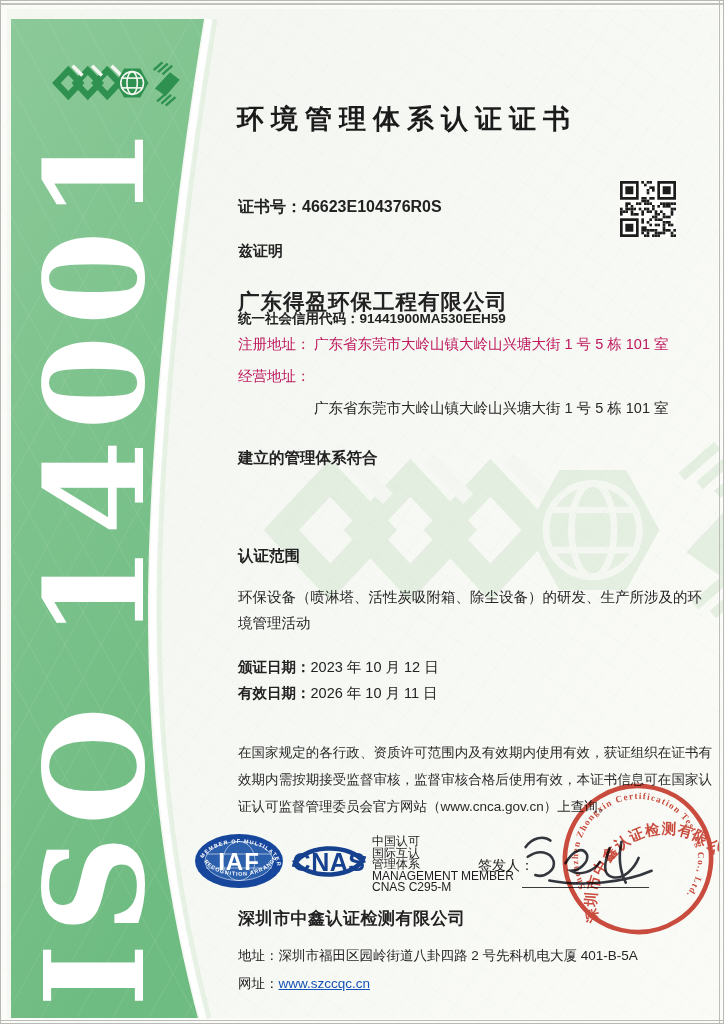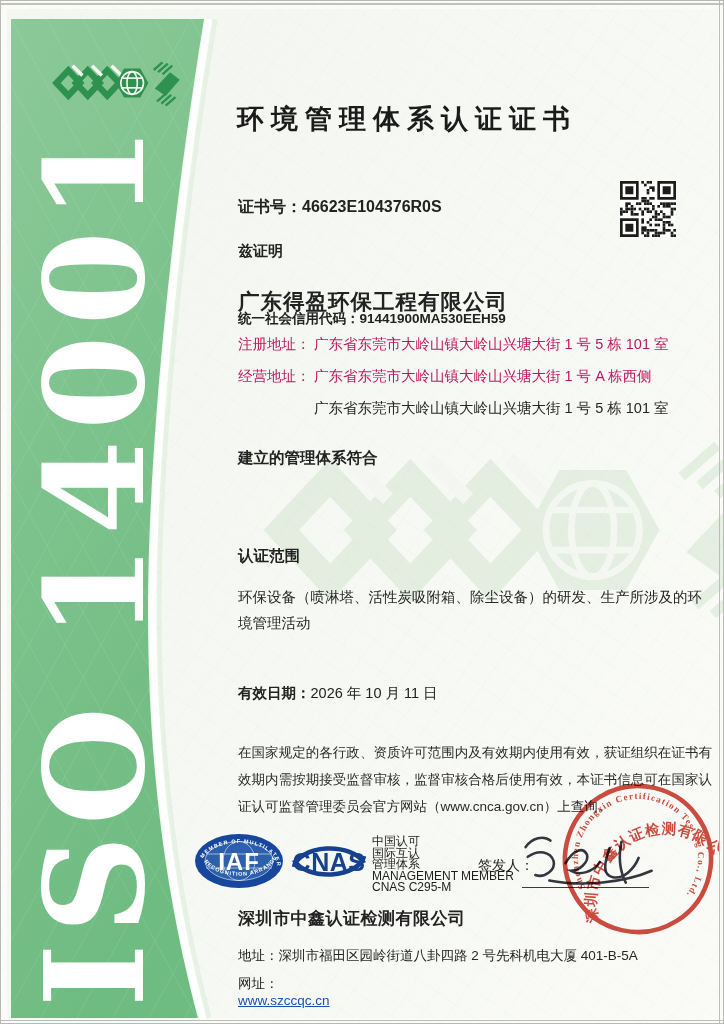--- a/index.html
+++ b/index.html
@@ -41,21 +41,21 @@
   .scope-lbl{left:237px;top:545px;font-size:15.5px;font-weight:bold;}
   .scope{left:237px;top:583px;width:468px;font-size:14.5px;line-height:26px;color:#262626;}
   .d1{left:237px;top:657px;font-size:14.5px;}
   .d2{left:237px;top:683px;font-size:14.5px;}
   .para{left:237px;top:738px;width:474px;font-size:13.5px;line-height:27px;color:#2a2a2a;text-align:justify;}
   .acc-lines{left:371px;top:835px;font-size:12px;line-height:11.5px;color:#1d1d1d;}
   .signer{left:477px;top:856px;font-size:14px;color:#1d1d1d;}
   .sig-line{left:521px;top:886px;width:127px;border-top:1.6px solid #3a3a3a;height:0;}
   .issuer-name{left:237px;top:906px;font-size:17px;font-weight:bold;letter-spacing:.5px;}
   .issuer-addr{left:237px;top:946px;font-size:13.5px;color:#262626;}
-  .issuer-web{left:237px;top:974px;font-size:13.5px;color:#262626;flex-direction:column;}
+  .issuer-web{left:237px;top:974px;font-size:13.5px;color:#262626;}
   .weblink{color:#1553b8;text-decoration:underline;cursor:pointer;}
   .seal-wrap{left:551px;top:772px;width:172px;height:172px;mix-blend-mode:multiply;opacity:.9;}
   .sig-wrap{left:516px;top:826px;width:140px;height:66px;}
 </style>
 </head>
 <body>
 
 <div id="page">
   <div class="paper"></div>
 
@@ -366,28 +366,31 @@
     <span class="lbl">统一社会信用代码：</span>
     <span>91441900MA530EEH59</span>
   </div>
 
   <div class="abs addr addr1 row">
     <span class="lbl">注册地址：</span>
     <span>广东省东莞市大岭山镇大岭山兴塘大街 1 号 5 栋 101 室</span>
   </div>
   <div class="abs addr addr2 row">
     <span class="lbl">经营地址：</span>
-    <span>广东省东莞市大岭山镇大岭山兴塘大街 1 号 A 栋西侧</span>
   </div>
   <div class="abs addr3">广东省东莞市大岭山镇大岭山兴塘大街 1 号 5 栋 101 室</div>
 
   <div class="abs conform">建立的管理体系符合</div>
   <div class="abs scope-lbl">认证范围</div>
   <div class="abs scope">环保设备（喷淋塔、活性炭吸附箱、除尘设备）的研发、生产所涉及的环境管理活动</div>
 
+  <div class="abs d1 row">
+    <span class="lbl">颁证日期：</span>
+    <span>2023 年 10 月 12 日</span>
+  </div>
   <div class="abs d2 row">
     <span class="lbl">有效日期：</span>
     <span>2026 年 10 月 11 日</span>
   </div>
 
   <div class="abs para">在国家规定的各行政、资质许可范围内及有效期内使用有效，获证组织在证书有效期内需按期接受监督审核，监督审核合格后使用有效，本证书信息可在国家认证认可监督管理委员会官方网站（www.cnca.gov.cn）上查询。</div>
 
   <svg class="abs" style="left:192px;top:831px" width="92" height="58" viewBox="0 0 92 58">
     <defs>
       <path id="iafTop" d="M 8,34 A 38,23 0 0 1 84,34"></path>

